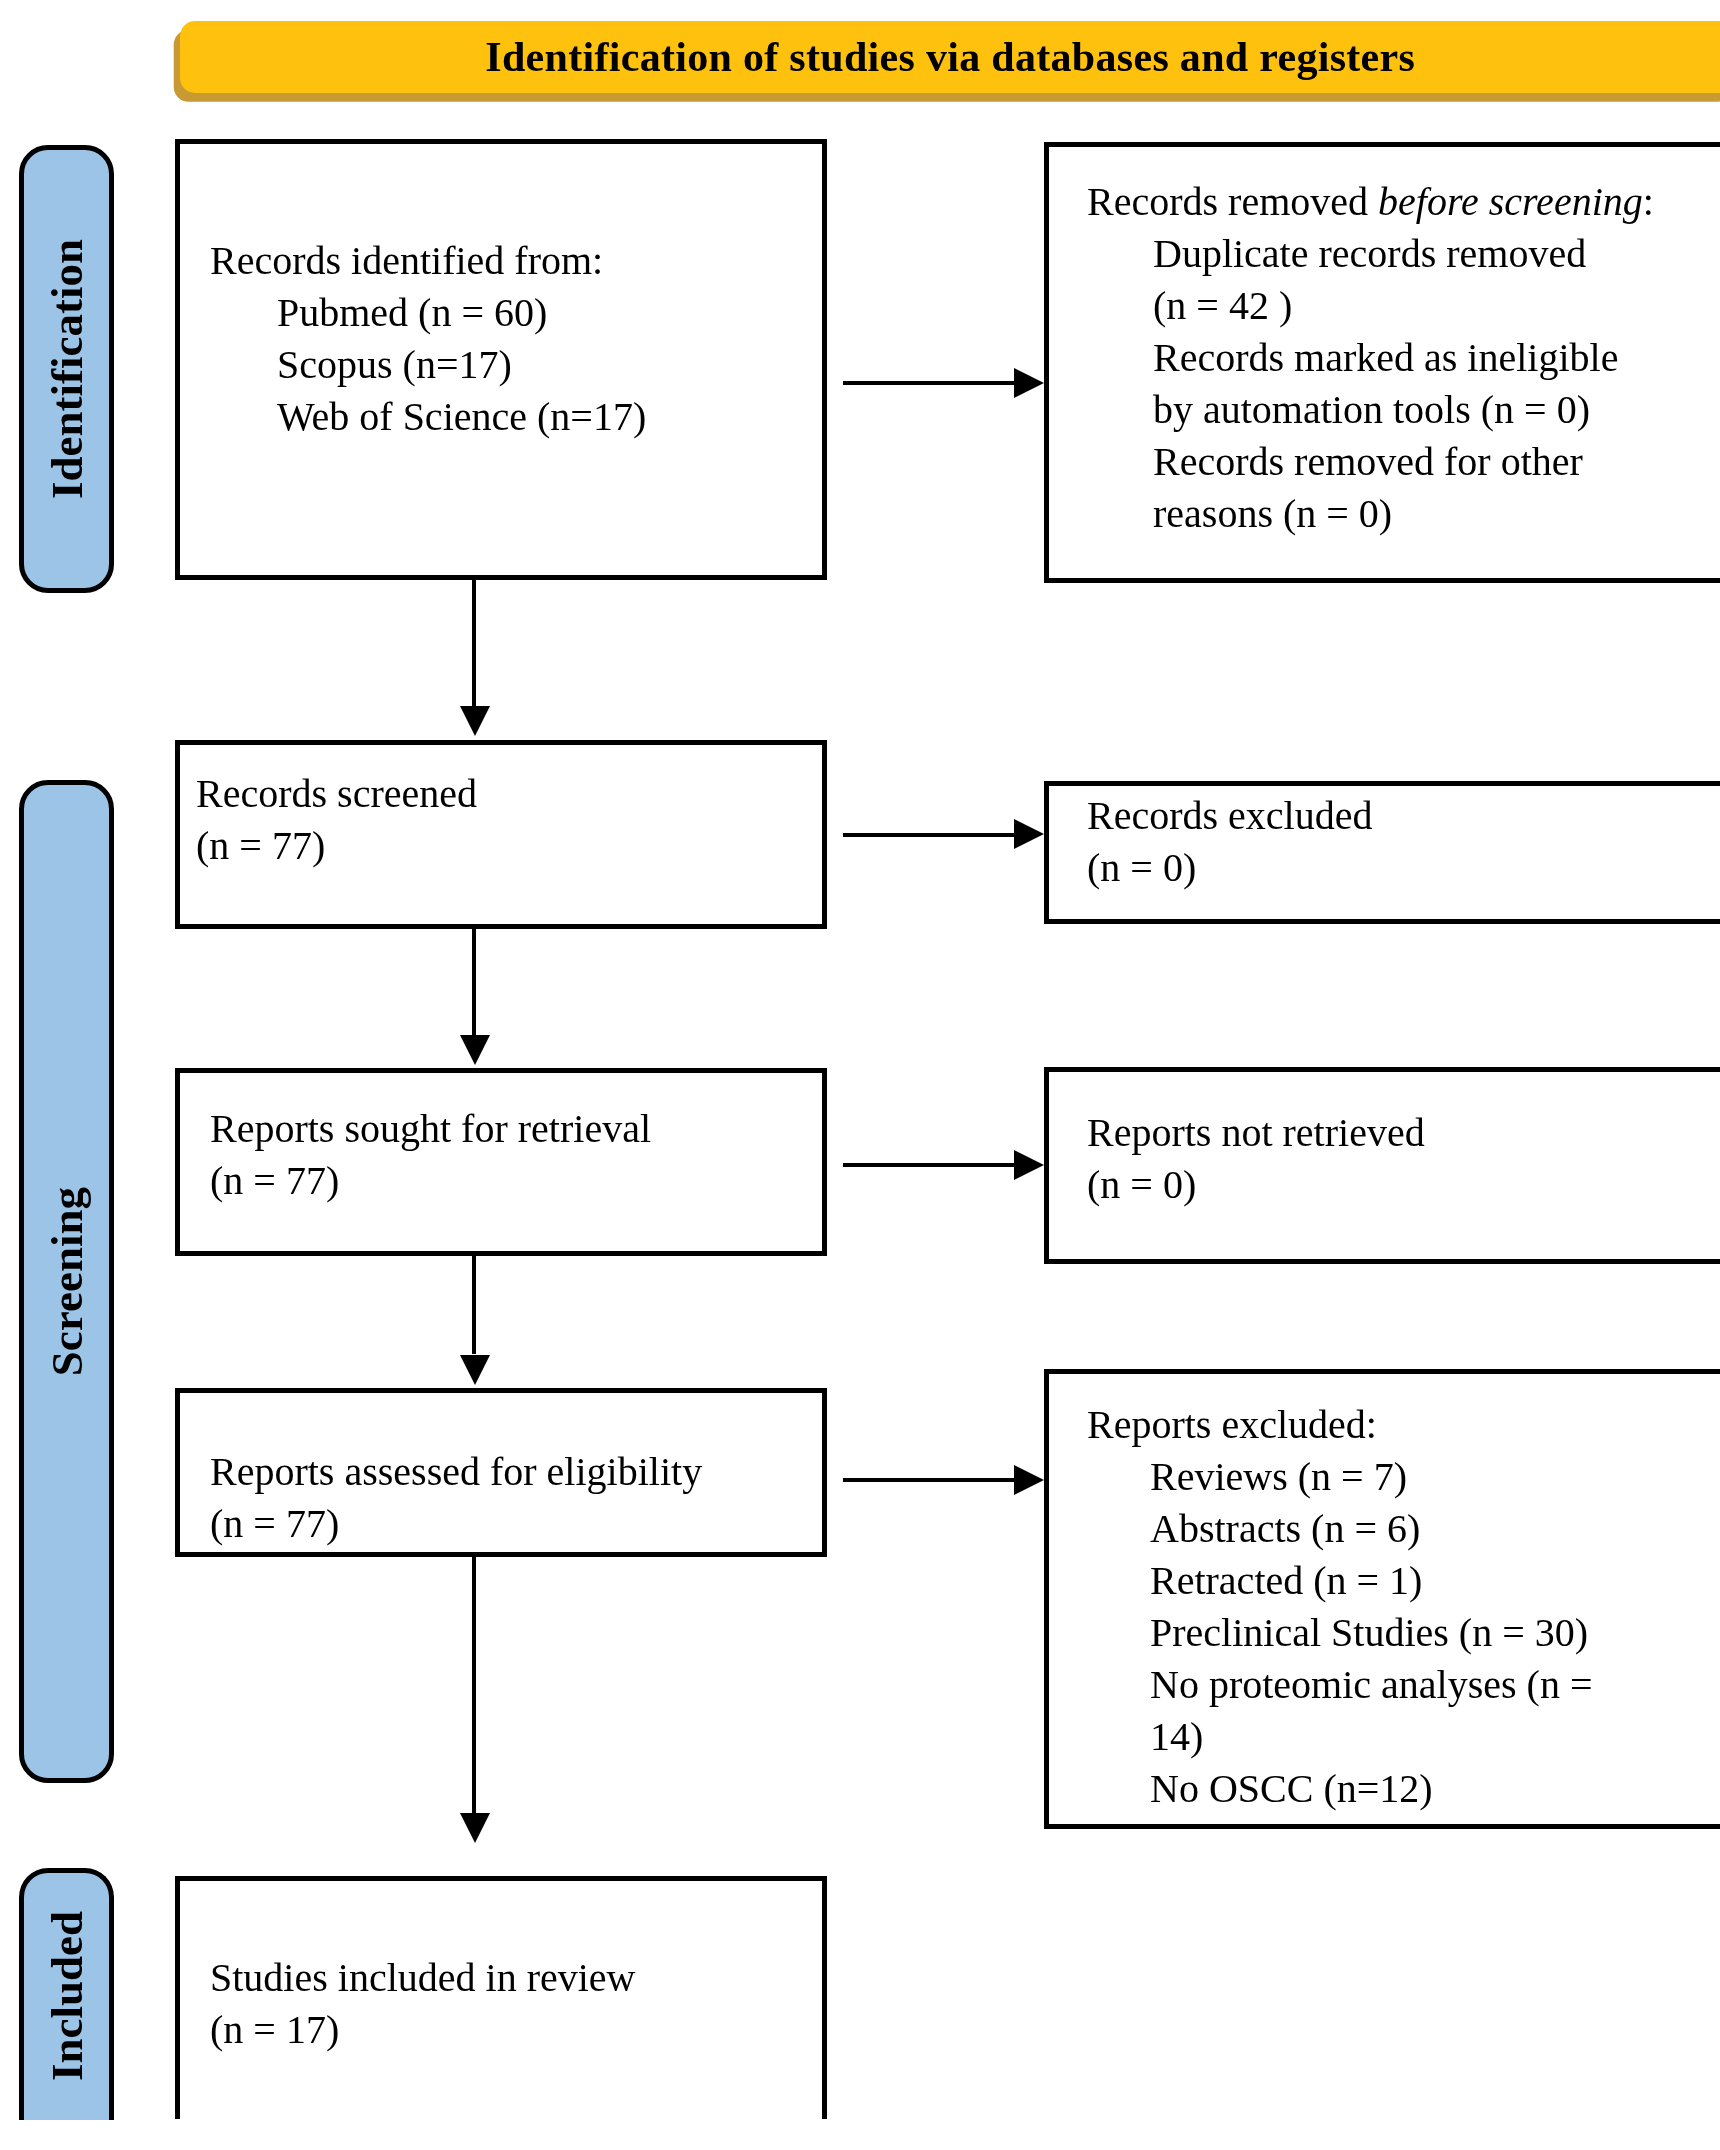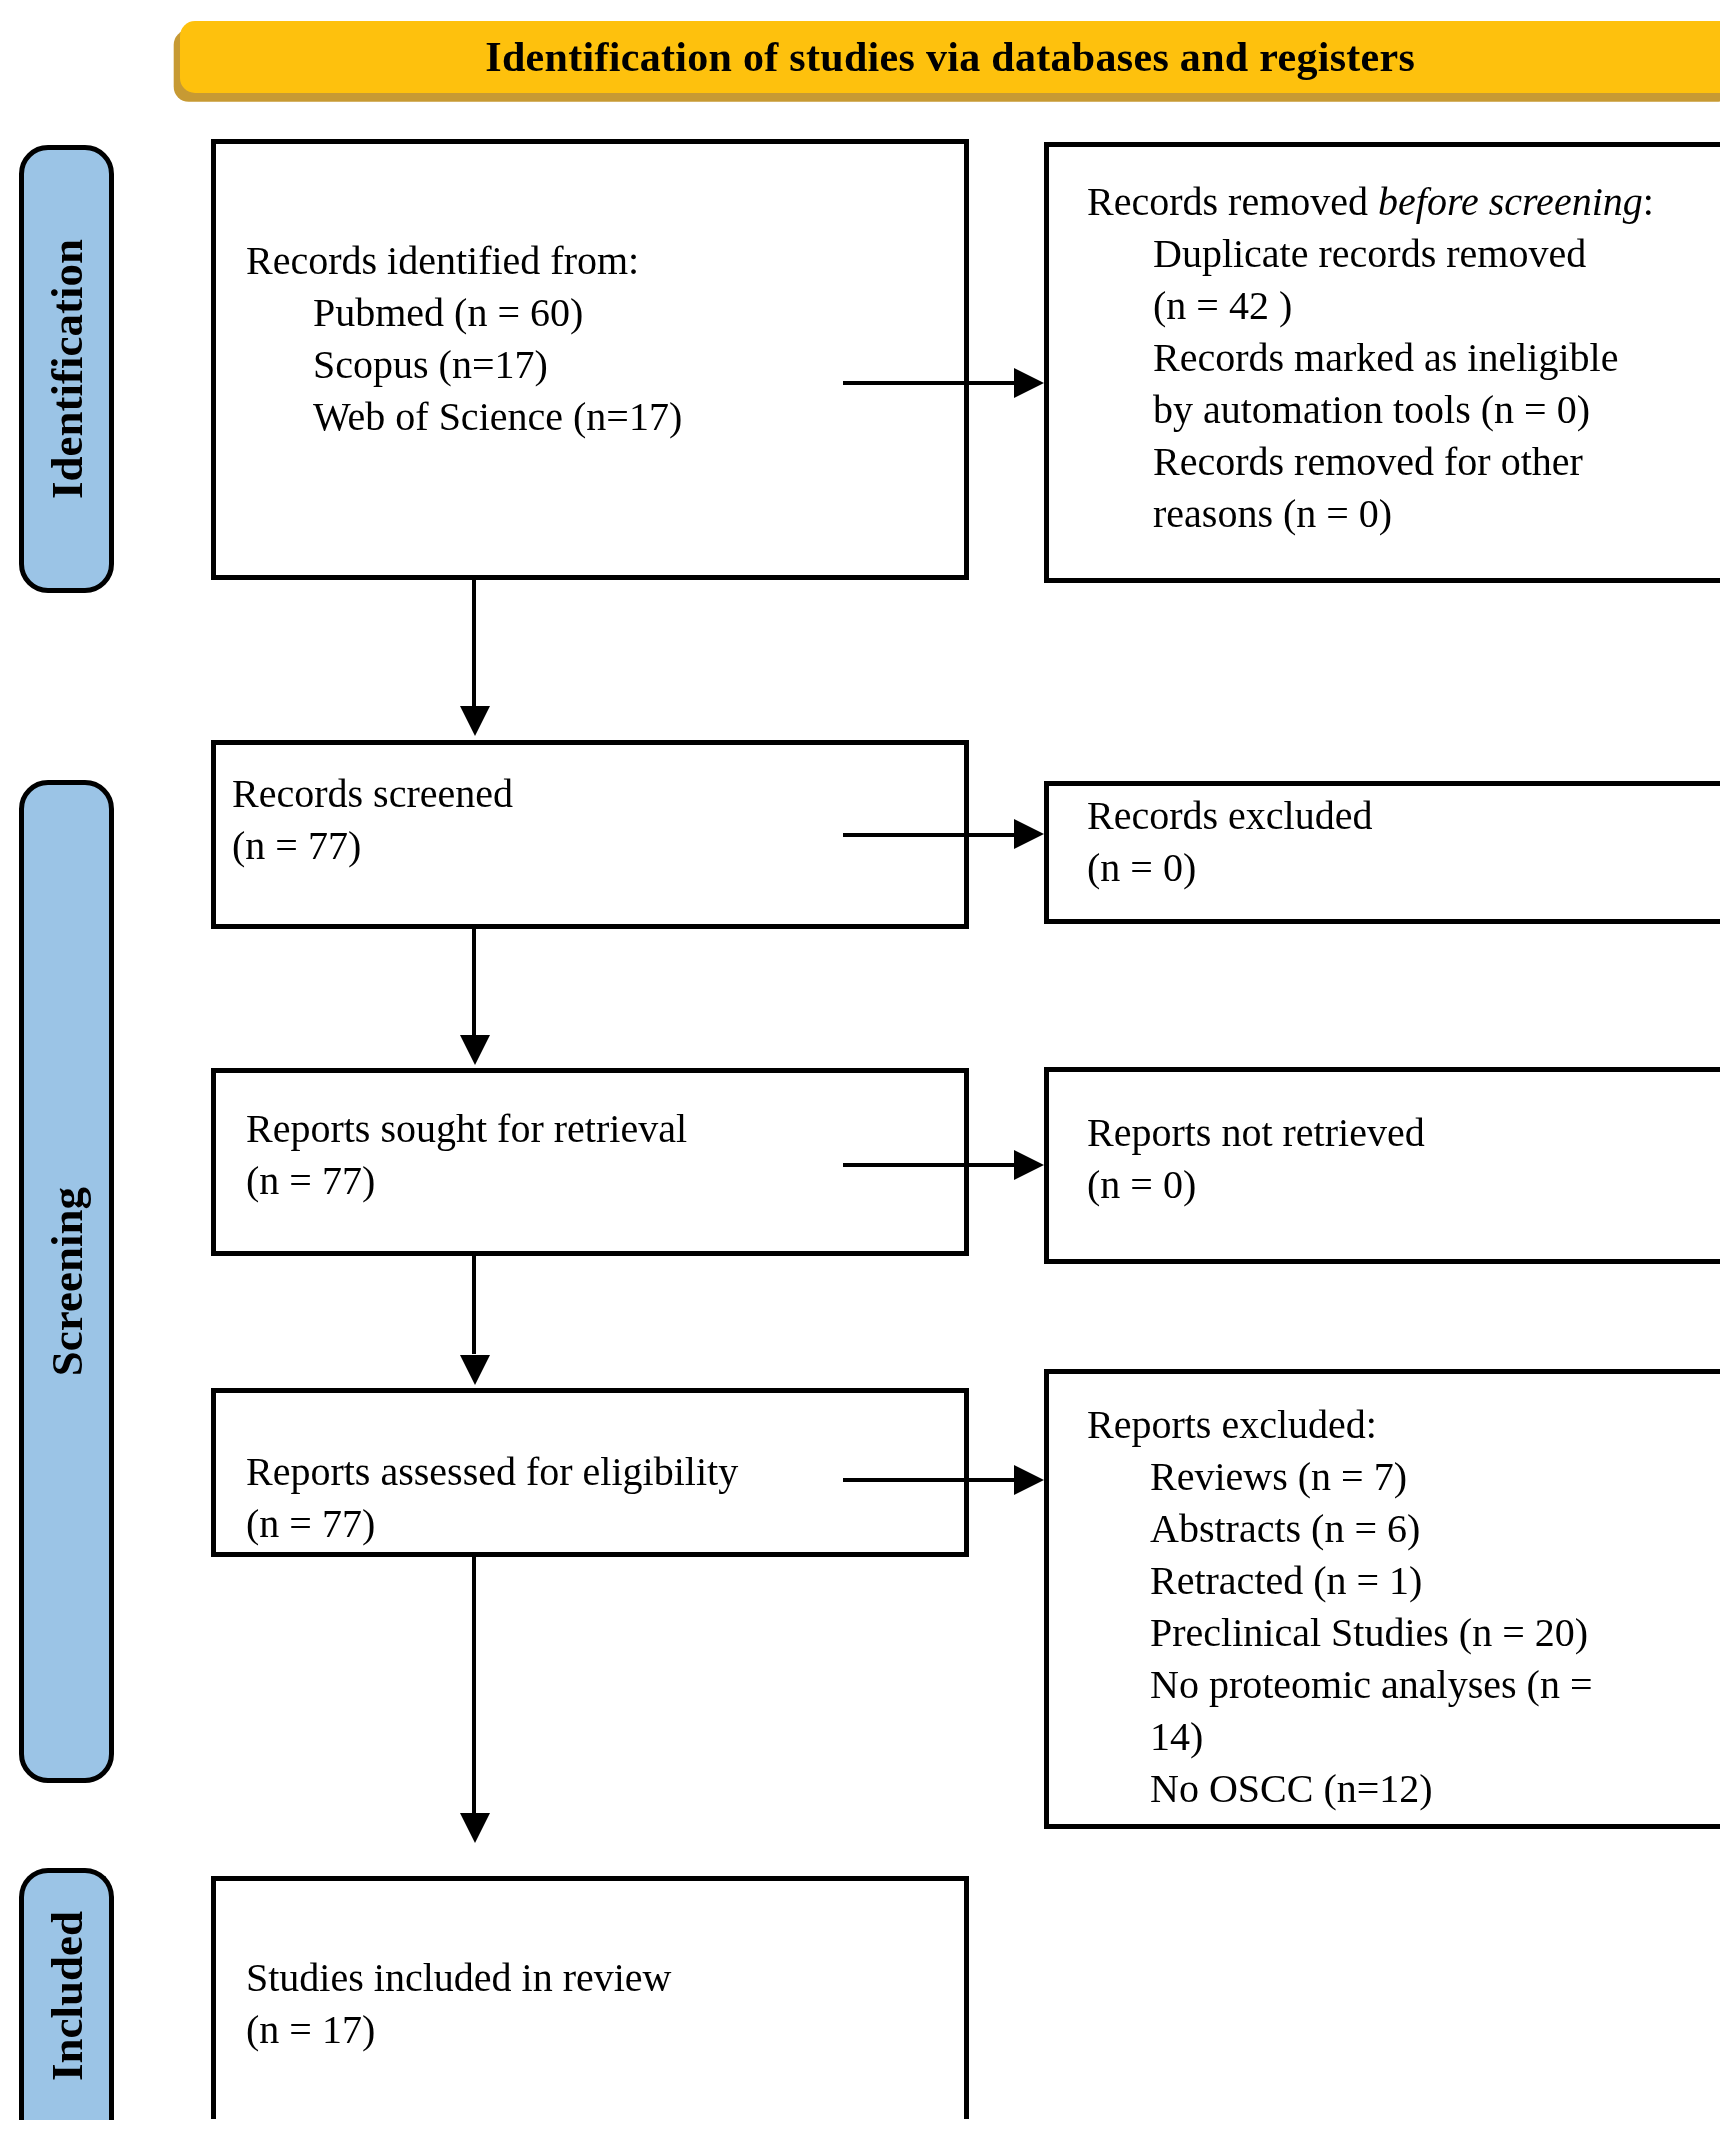--- a/index.html
+++ b/index.html
@@ -63,21 +63,21 @@
     box-sizing: border-box;
     font-size: 40px;
     line-height: 52px;
   }
   .box .bline { white-space: nowrap; }
   .box .bitem { padding-left: 67px; white-space: pre-line; }
   .rbox .bitem { padding-left: 66px; }
   #rb-reports-excluded .bitem { padding-left: 63px; }
   .it { font-style: italic; }
 
-  .lbox { left: 175px; width: 758px; margin-left: 36px; }
+  .lbox { left: 175px; width: 652px; }
   #b-identified   { top: 139px;  height: 441px; padding: 91px 19px 0 30px; }
   #b-screened     { top: 740px; height: 189px; padding: 23px 19px 0 16px; }
   #b-sought       { top: 1068px; height: 188px; padding: 30px 19px 0 30px; }
   #b-assessed     { top: 1388px; height: 169px; padding: 53px 19px 4px 30px; }
   #b-included     { top: 1876px; height: 243px; padding: 71px 19px 0 30px;
                     border-bottom: none; }
 
   .rbox { left: 1044px; width: 706px; }
   #rb-removed          { top: 142px;  height: 441px; padding: 29px 25px 0 38px; }
   #rb-records-excluded { top: 781px; height: 143px; padding: 3.8px 25px 0 38px; }
@@ -169,21 +169,21 @@
     <div class="bline">Reports not retrieved</div>
     <div class="bline">(n = 0)</div>
   </div>
 
   <div class="box rbox" id="rb-reports-excluded">
     <div class="bline">Reports excluded:</div>
     <div>
         <div class="bitem">Reviews (n = 7)</div>
         <div class="bitem">Abstracts (n = 6)</div>
         <div class="bitem">Retracted (n = 1)</div>
-        <div class="bitem">Preclinical Studies (n = 20)</div>
+        <div class="bitem">Preclinical Studies (n = 30)</div>
         <div class="bitem">No proteomic analyses (n =
 14)</div>
         <div class="bitem">No OSCC (n=12)</div>
       </div>
   </div>
 
   <div>
     <div class="aline-h" style="left:843px; top:381px; width:172px;"></div>
     <div class="ahead-r" style="left:1014px; top:368px;"></div>
   </div>

